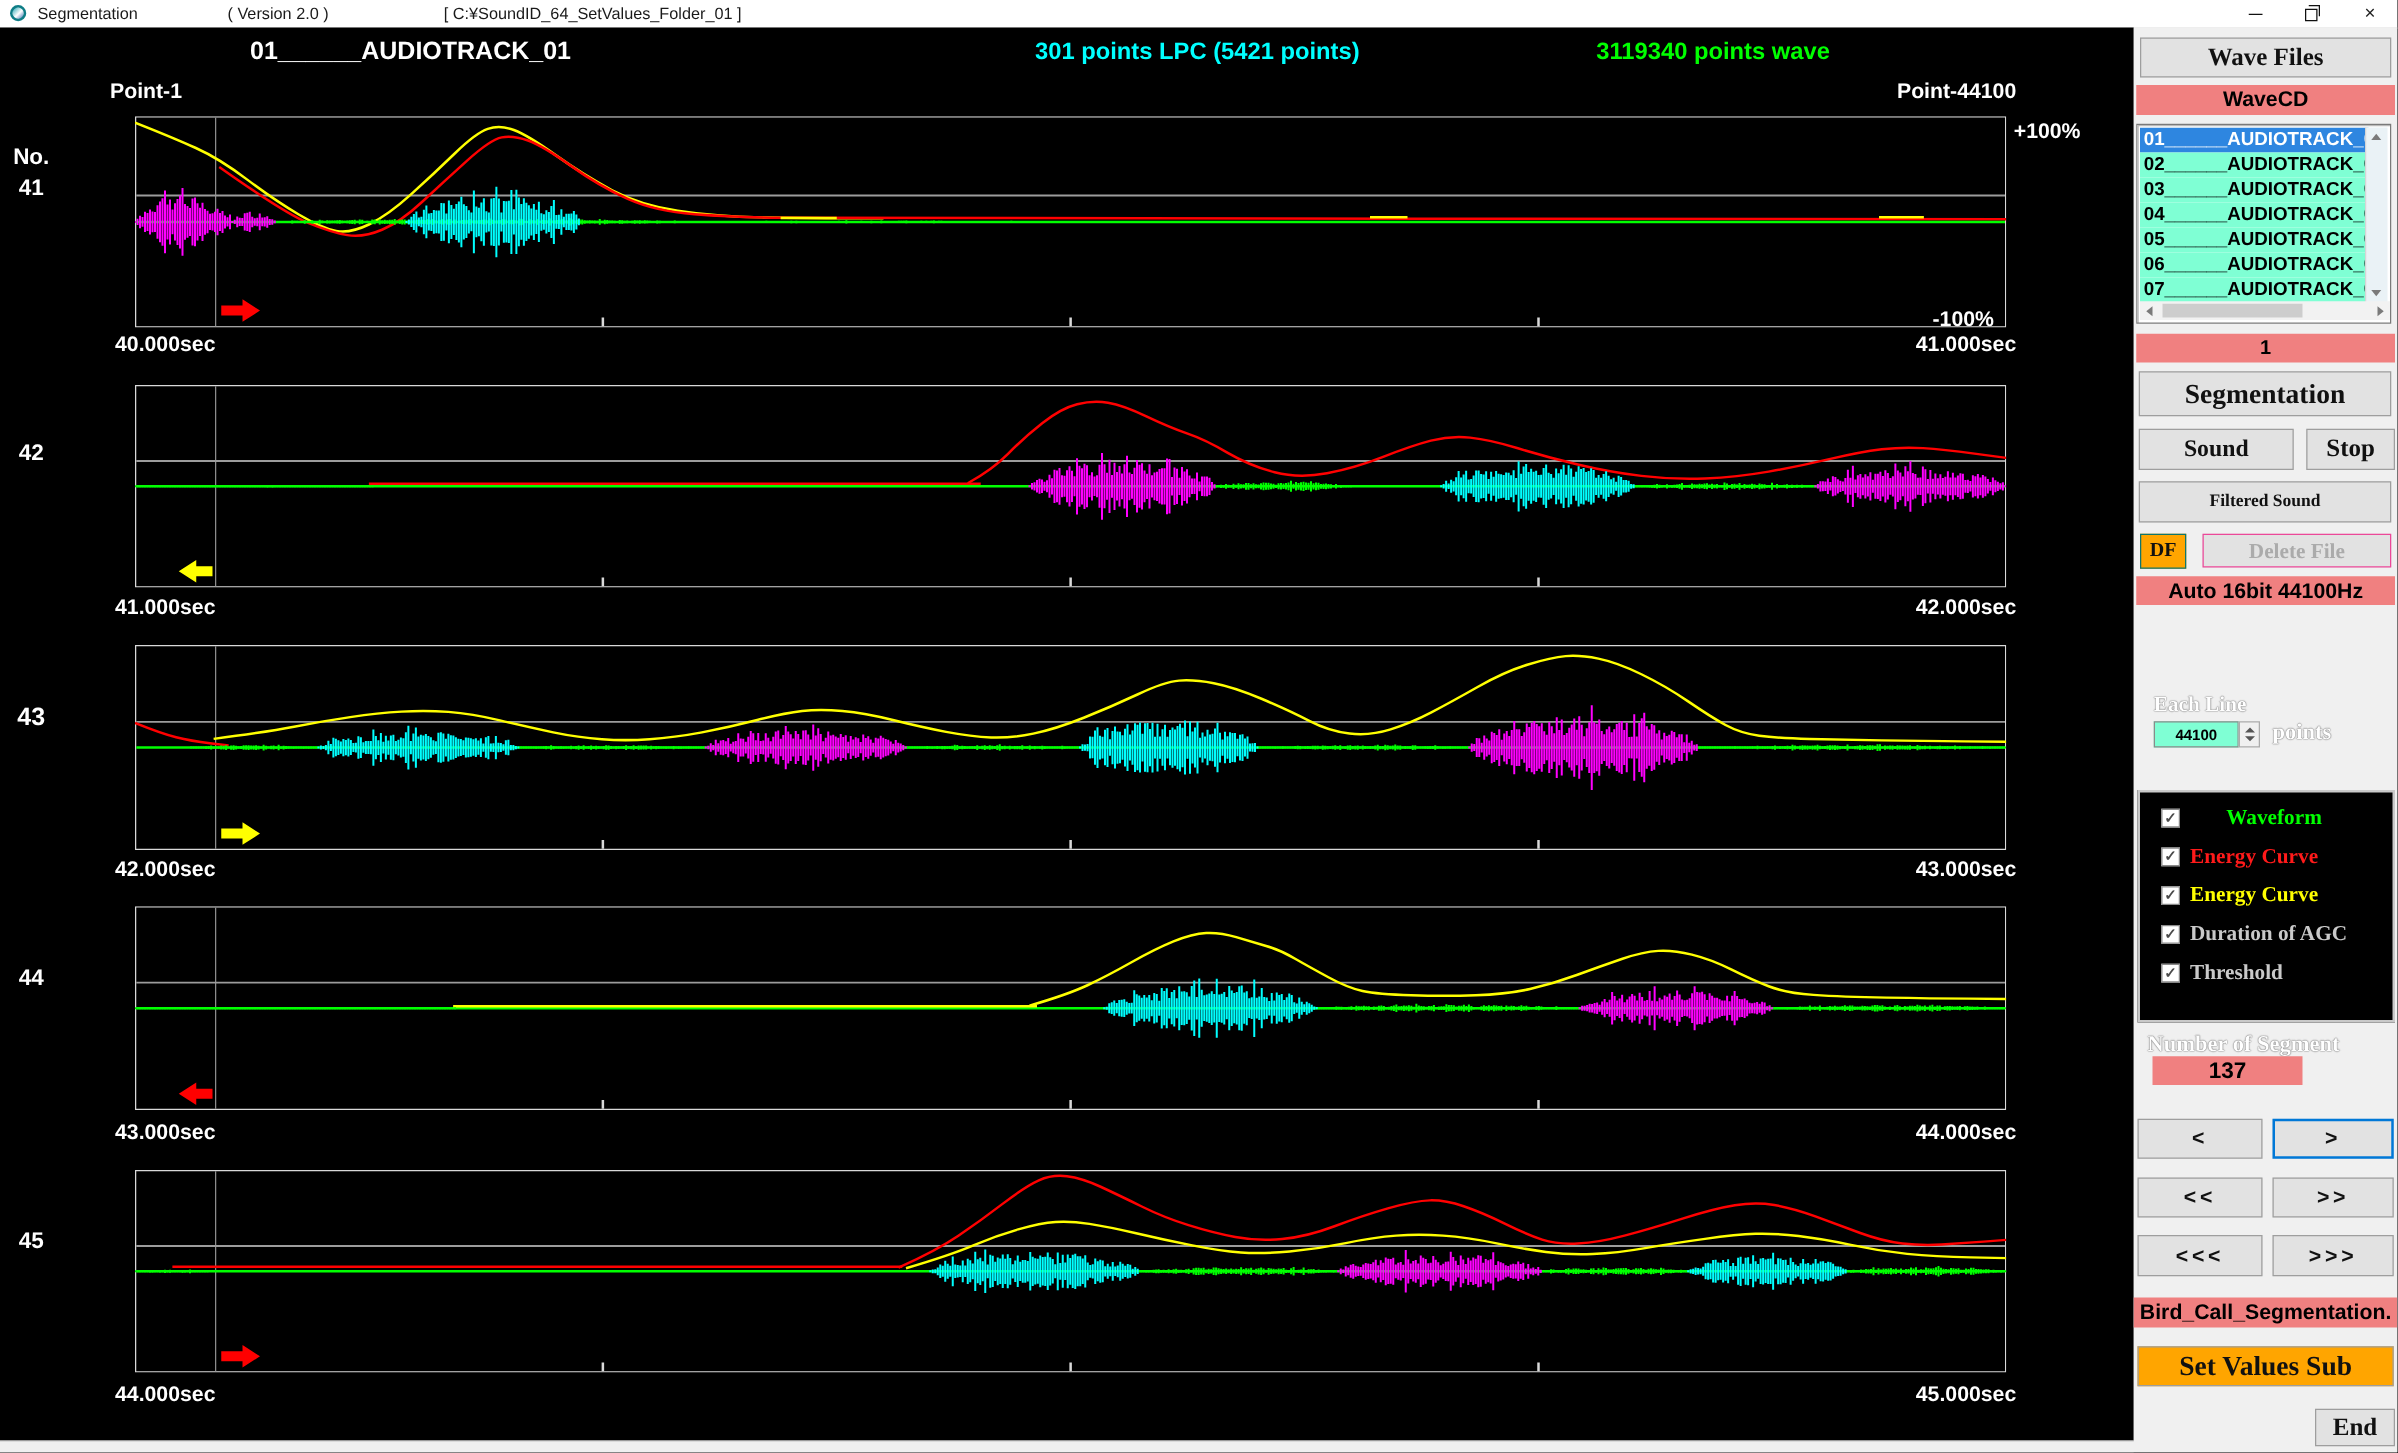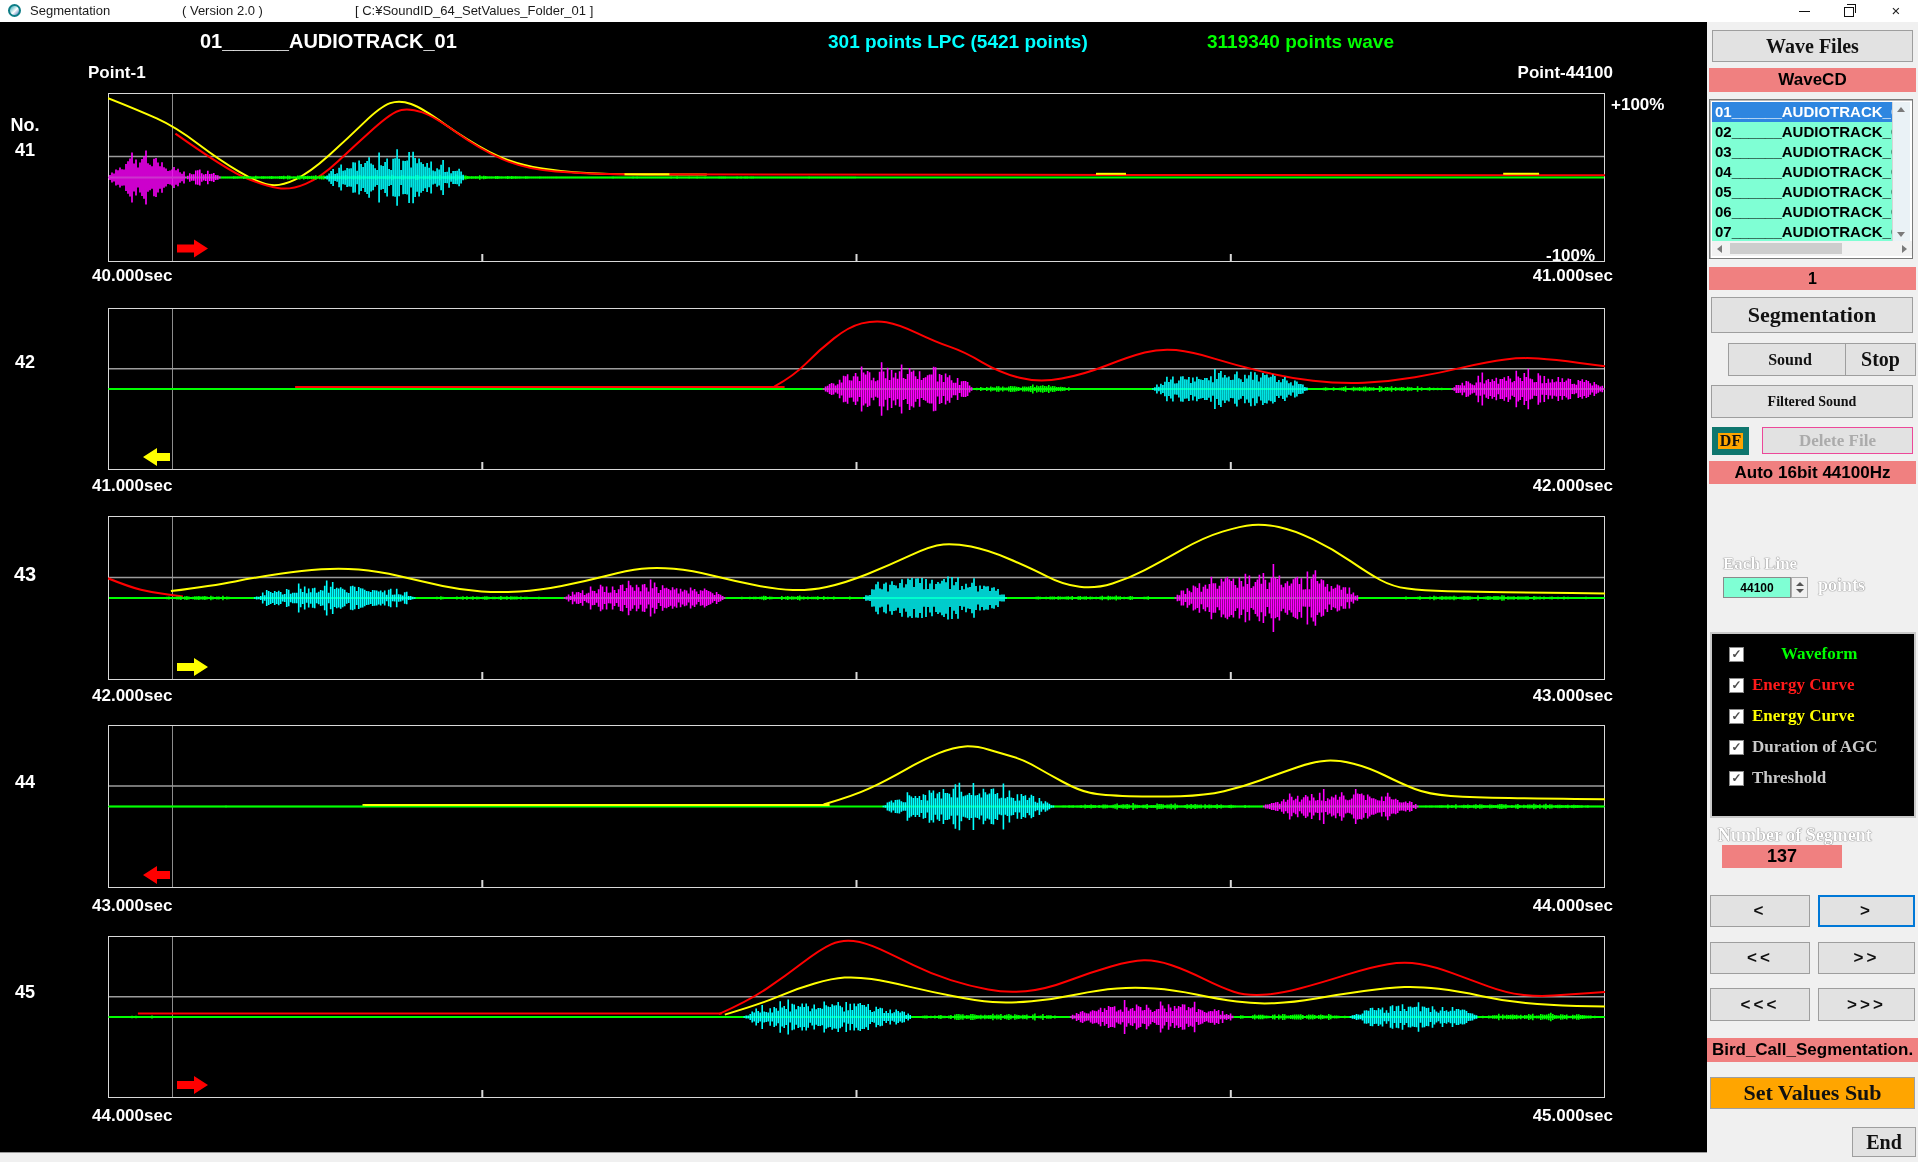--- a/index.html
+++ b/index.html
@@ -72,21 +72,21 @@
       </span>
     <span class="tb-btn" style="left:1831px">
         <span class="glyph-restore"></span>
       </span>
     <span class="tb-btn glyph-close" style="left:1879px">×</span>
   </div>
 
   <div id="main">
     <div class="hdr" style="left:200px;top:8px;font-size:20px;color:#FFF">01______AUDIOTRACK_01</div>
     <div class="hdr" style="left:828px;top:9px;font-size:19px;color:#00FFFF">301 points LPC (5421 points)</div>
-    <div class="hdr" style="left:1207px;top:9px;font-size:19px;color:#00FF00">3119340 points wave</div>
+    <div class="hdr" style="left:1277px;top:9px;font-size:19px;color:#00FF00">3119340 points wave</div>
 
     <div class="wlabel" style="left:88px;top:41px">Point-1</div>
     <div class="wlabel" style="left:1460px;top:41px;width:153px;text-align:right">Point-44100</div>
     <div class="wlabel" style="left:1611px;top:73px">+100%</div>
     <div class="wlabel" style="left:1546px;top:224px">-100%</div>
 
     <div class="wlabel" style="left:8px;top:93px;width:34px;text-align:center;font-size:18px">No.</div>
     <div class="wlabel" style="left:8px;top:118px;width:34px;text-align:center;font-size:18px">41</div>
     <div class="wlabel" style="left:8px;top:330px;width:34px;text-align:center;font-size:18px">42</div>
     <div class="wlabel" style="left:8px;top:541px;width:34px;text-align:center;font-size:20px">43</div>
@@ -233,25 +233,25 @@
       <div id="hscroll">
         <span class="tri" style="left:5px;top:4px;border-top:4px solid transparent;border-bottom:4px solid transparent;border-right:5px solid #7a7a7a"></span>
         <span class="tri" style="right:5px;top:4px;border-top:4px solid transparent;border-bottom:4px solid transparent;border-left:5px solid #7a7a7a"></span>
         <span class="hthumb"></span>
       </div>
     </div>
 
     <div class="sb salmon" style="left:2px;top:245px;width:207px;height:23px;font-size:16px">1</div>
 
     <button class="sb btn" style="left:4px;top:275px;width:202px;height:36px;font-size:22px">Segmentation</button>
-    <button class="sb btn" style="left:21px;top:321px;width:124px;height:33px;font-size:16px">Sound</button>
+    <button class="sb btn" style="left:4px;top:321px;width:124px;height:33px;font-size:19px">Sound</button>
     <button class="sb btn" style="left:138px;top:321px;width:71px;height:33px;font-size:20px">Stop</button>
     <button class="sb btn" style="left:4px;top:363px;width:202px;height:33px;font-size:14px">Filtered Sound</button>
 
-    <button class="sb btn" style="left:5px;top:405px;width:37px;height:28px;font-size:16px;background:#FFA500;border:6px solid #0f766e">DF</button>
+    <button class="sb btn" style="left:5px;top:405px;width:37px;height:28px;font-size:16px;background:#FFA500;border:1px solid #0f766e">DF</button>
     <button class="sb btn" style="left:55px;top:405px;width:151px;height:27px;font-size:17px;color:#ABABAB;border:1px solid #ec4899">Delete File</button>
 
     <div class="sb salmon" style="left:2px;top:439px;width:207px;height:23px;font-size:17px">Auto  16bit  44100Hz</div>
 
     <div class="sb serif-white" style="left:16px;top:532px;font-size:17px">Each Line</div>
     <div class="sb" id="spin-field">44100</div>
     <div class="sb" id="spinner">
       <span class="tri" style="left:4px;top:4px;border-left:4px solid transparent;border-right:4px solid transparent;border-bottom:4px solid #555"></span>
       <span class="tri" style="left:4px;bottom:4px;border-left:4px solid transparent;border-right:4px solid transparent;border-top:4px solid #555"></span>
     </div>

